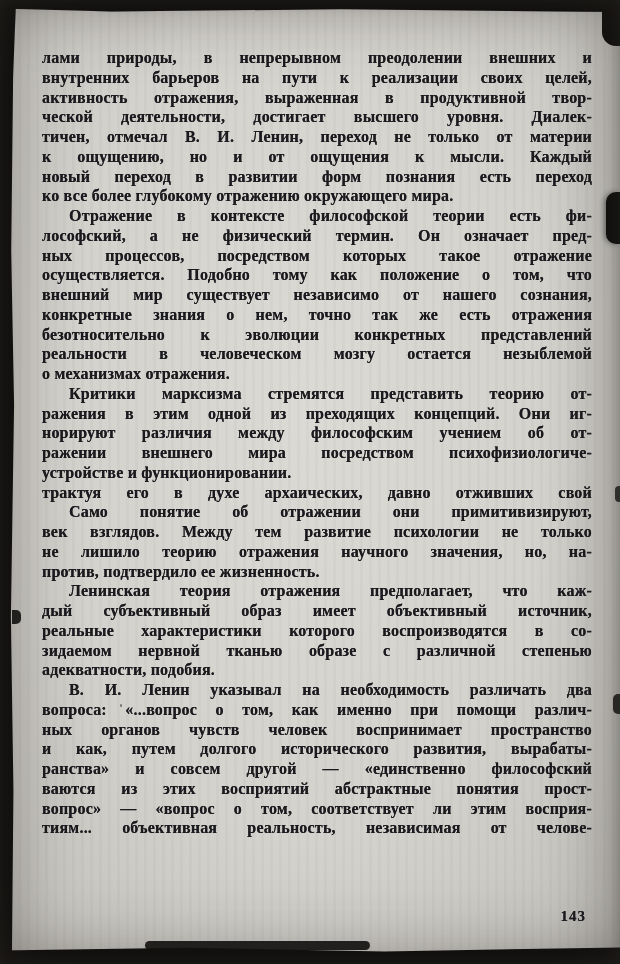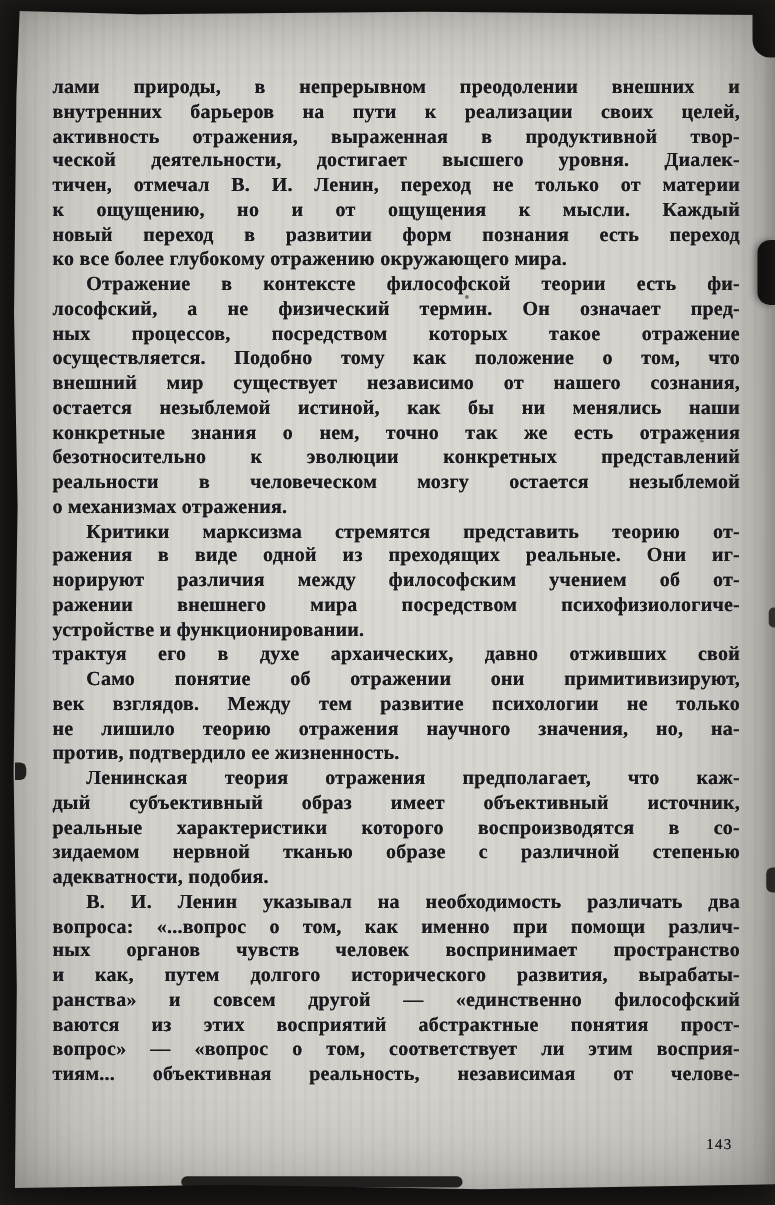--- a/index.html
+++ b/index.html
@@ -49,35 +49,34 @@
     box-shadow: inset 0 0 70px rgba(45,42,38,0.5), inset 0 0 14px rgba(45,42,38,0.35);
   }
   
   .text-block {
     position: absolute;
     left: 42px; right: 28px; top: 48px;
     font-size: 16px;
     font-weight: 700;
     letter-spacing: 0.2px;
     text-shadow: 0 0 0.5px rgba(25,24,28,0.85);
-    margin-top: 12px;
   }
   .paragraph { margin: 0; }
   .line {
     line-height: 19.75px;
     text-align: justify;
     white-space: normal;
   }
   .line.fill { text-align-last: justify; }
   .paragraph.indent .line.first { text-indent: 27px; }
   .page-number {
     position: absolute;
     top: 908px; right: 34px;
-    font-size: 12px;
-    font-weight: 400;
+    font-size: 15px;
+    font-weight: 700;
     letter-spacing: 1px;
     text-shadow: 0 0 0.5px rgba(25,24,28,0.85);
   }
 </style>
 </head>
 <body>
 
 <div class="scan">
 
   <div class="text-block">
@@ -90,29 +89,28 @@
         <div class="line fill">к ощущению, но и от ощущения к мысли. Каждый</div>
         <div class="line fill">новый переход в развитии форм познания есть переход</div>
         <div class="line">ко все более глубокому отражению окружающего мира.</div>
       </div>
       <div class="paragraph indent">
         <div class="line fill first">Отражение в контексте философской теории есть фи-</div>
         <div class="line fill">лософский, а не физический термин. Он означает пред-</div>
         <div class="line fill">ных процессов, посредством которых такое отражение</div>
         <div class="line fill">осуществляется. Подобно тому как положение о том, что</div>
         <div class="line fill">внешний мир существует независимо от нашего сознания,</div>
-        <div class="line fill">остается незыблемой истиной, как бы ни менялись наши</div>
         <div class="line fill">конкретные знания о нем, точно так же есть отражения</div>
         <div class="line fill">безотносительно к эволюции конкретных представлений</div>
         <div class="line fill">реальности в человеческом мозгу остается незыблемой</div>
         <div class="line">о механизмах отражения.</div>
       </div>
       <div class="paragraph indent">
         <div class="line fill first">Критики марксизма стремятся представить теорию от-</div>
-        <div class="line fill">ражения в виде одной из преходящих реальные. Они иг-</div>
+        <div class="line fill">ражения в этим одной из преходящих концепций. Они иг-</div>
         <div class="line fill">норируют различия между философским учением об от-</div>
         <div class="line fill">ражении внешнего мира посредством психофизиологиче-</div>
         <div class="line">устройстве и функционировании.</div>
       </div>
       <div class="paragraph indent">
         <div class="line fill">трактуя его в духе архаических, давно отживших свой</div>
         <div class="line fill first">Само понятие об отражении они примитивизируют,</div>
         <div class="line fill">век взглядов. Между тем развитие психологии не только</div>
         <div class="line fill">не лишило теорию отражения научного значения, но, на-</div>
         <div class="line">против, подтвердило ее жизненность.</div>

